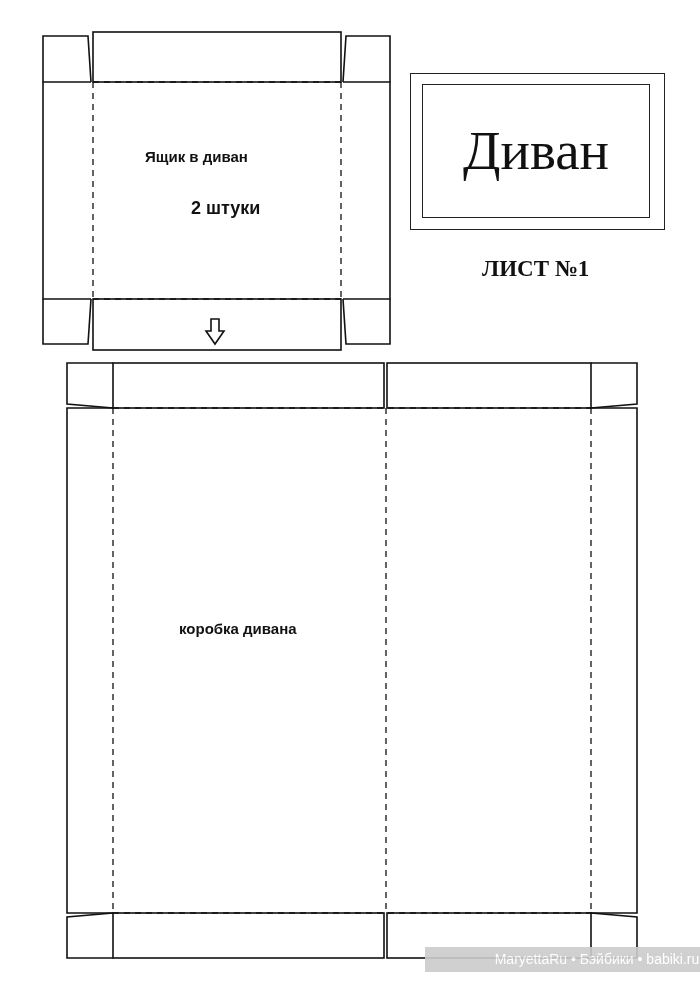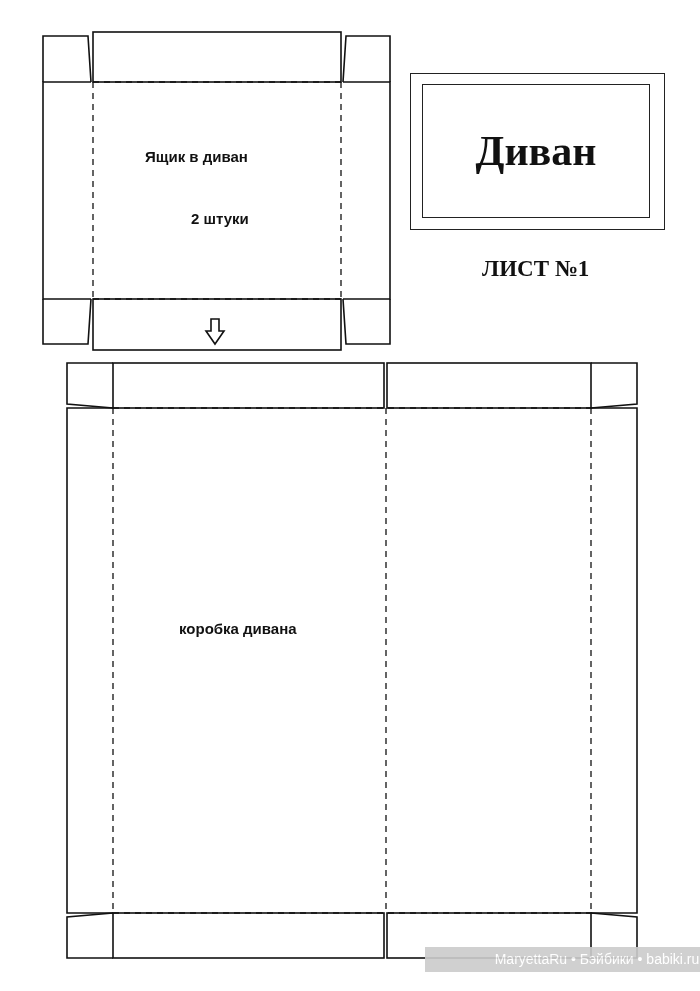--- a/index.html
+++ b/index.html
@@ -3,21 +3,21 @@
   <meta charset="utf-8">
   <style>
     html, body { margin: 0; padding: 0; background: #ffffff; }
     body { width: 700px; height: 991px; position: relative; overflow: hidden; }
     svg.pattern { position: absolute; left: 0; top: 0; }
     .cut { fill: none; stroke: #111; stroke-width: 1.6; }
     .fold { fill: none; stroke: #111; stroke-width: 1.3; stroke-dasharray: 6 5; }
     .lbl { position: absolute; font-family: "Liberation Sans", sans-serif; font-weight: bold; color: #111; white-space: nowrap; }
     .title-frame-outer { position: absolute; left: 410px; top: 73px; width: 255px; height: 157px; border: 1.6px solid #222; box-sizing: border-box; }
     .title-frame-inner { position: absolute; left: 11px; top: 10px; right: 14px; bottom: 11px; border: 1.6px solid #222; display: flex; flex-direction: column; align-items: center; justify-content: center; }
-    .title-line { font-family: "Liberation Serif", serif; font-weight: bold; font-size: 42px; line-height: 46px; color: #111; }
+    .title-line { font-family: "Liberation Serif", serif; font-weight: normal; font-size: 55px; line-height: 46px; color: #111; }
     .sheet-label { position: absolute; left: 482px; top: 256px; font-family: "Liberation Serif", serif; font-weight: bold; font-size: 23px; color: #111; text-align: center; }
     .watermark { position: absolute; left: 425px; top: 947px; width: 256px; height: 25px; background: #cccccc; color: #ffffff; font-family: "Liberation Sans", sans-serif; font-size: 14px; line-height: 25px; text-align: center; opacity: 0.9; padding-left: 44px; }
   </style>
 </head>
 <body>
 
 <svg class="pattern" width="700" height="991" viewBox="0 0 700 991">
 
   <g>
 
@@ -60,21 +60,21 @@
 
     <line class="fold" x1="113" y1="408" x2="591" y2="408"></line>
     <line class="fold" x1="113" y1="913" x2="591" y2="913"></line>
     <line class="fold" x1="113" y1="408" x2="113" y2="913"></line>
     <line class="fold" x1="386" y1="408" x2="386" y2="913"></line>
     <line class="fold" x1="591" y1="408" x2="591" y2="913"></line>
   </g>
 </svg>
 
 <div class="lbl" style="left:145px; top:148px; font-size:15px;text-align:right;">Ящик в диван</div>
-<div class="lbl" style="left:191px; top:210px; font-size:15px;">2 штуки</div>
+<div class="lbl" style="left:191px; top:198px; font-size:18px;">2 штуки</div>
 <div class="lbl" style="left:179px; top:620px; font-size:15px;">коробка дивана</div>
 
 <div class="title-frame-outer">
   <div class="title-frame-inner">
     <div class="title-line">Диван</div>
   </div>
 </div>
 
 <div class="sheet-label">ЛИСТ №1</div>
 

